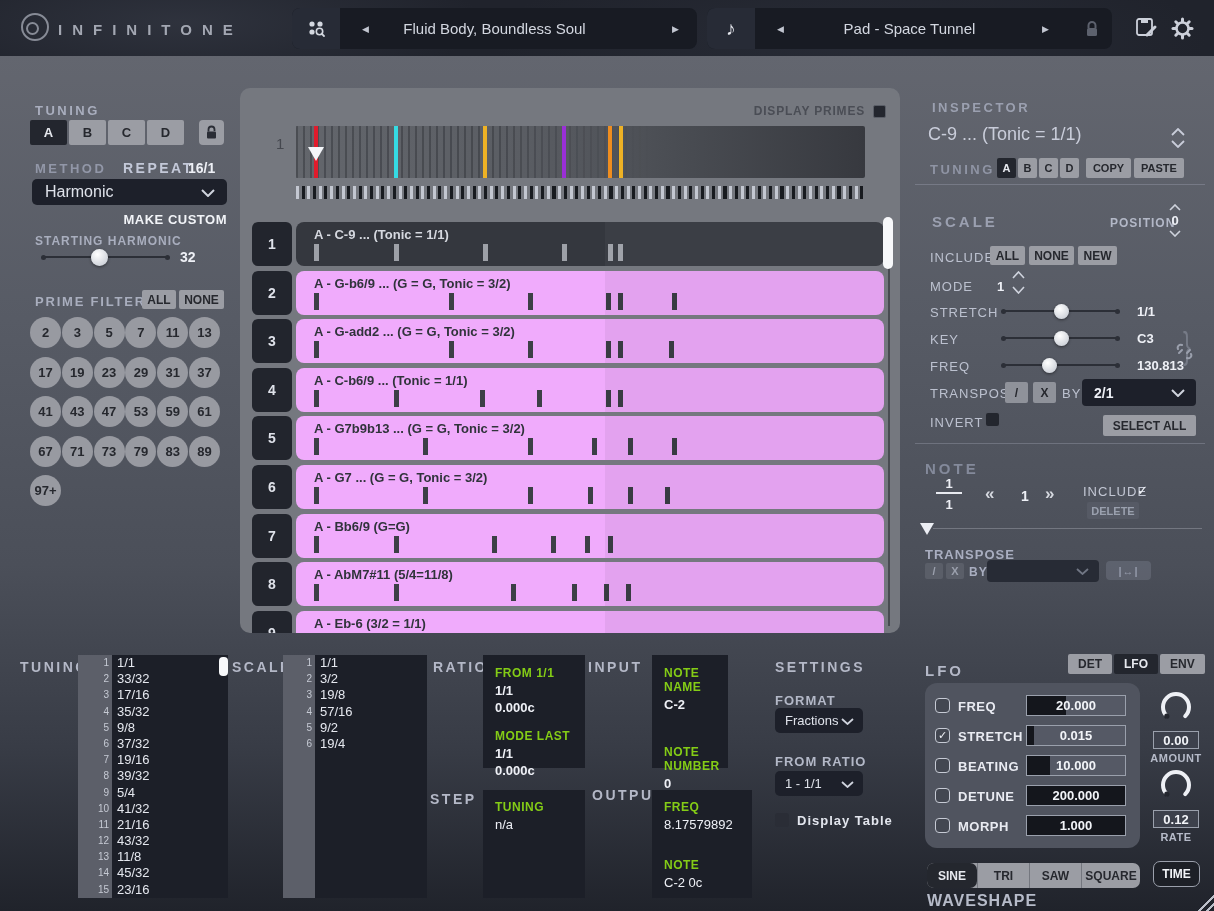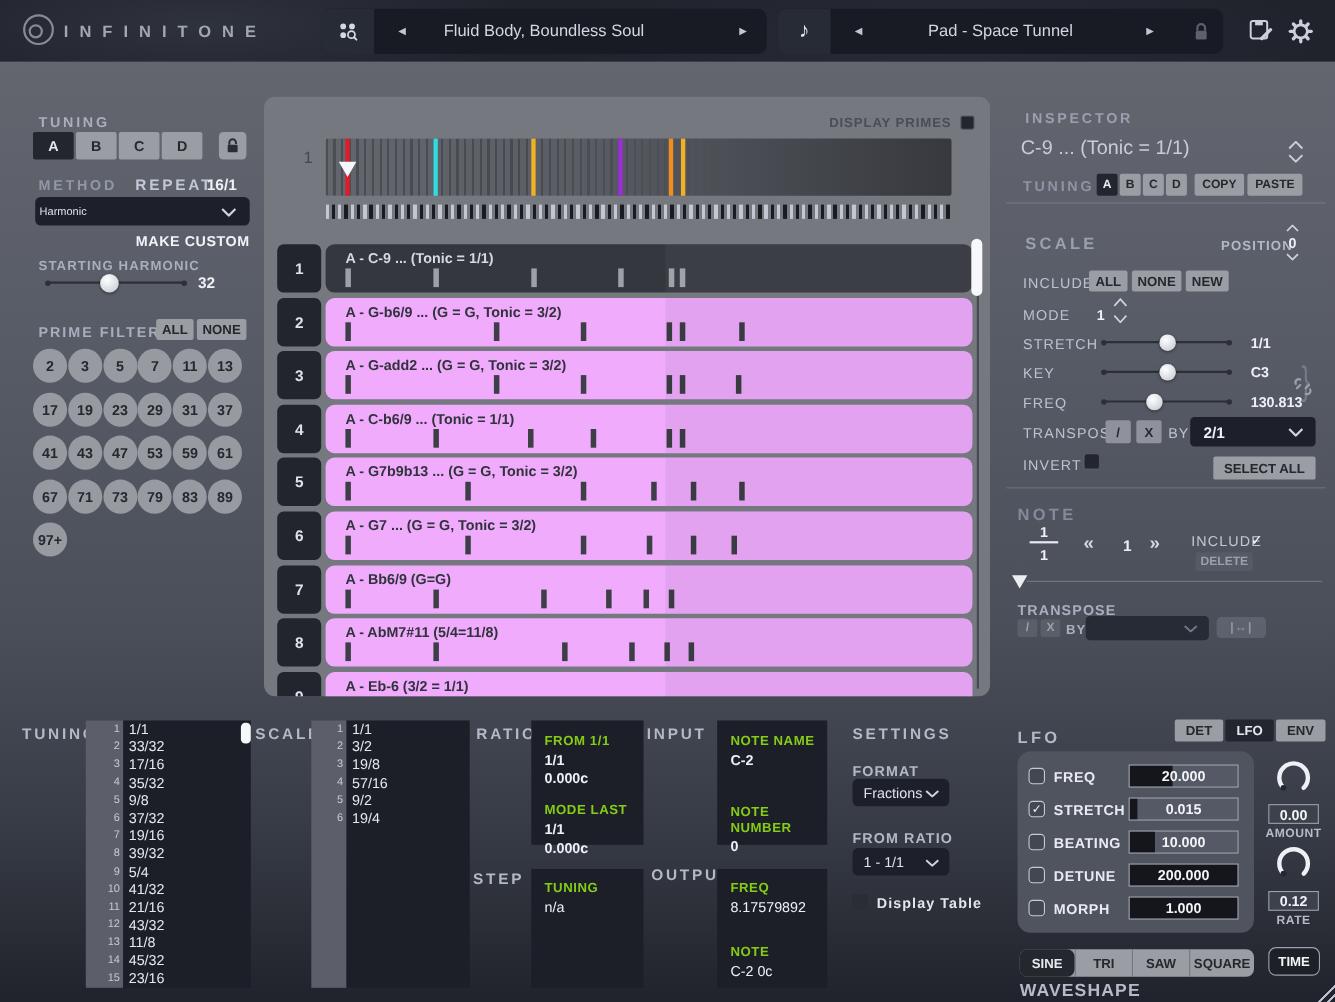--- a/index.html
+++ b/index.html
@@ -159,21 +159,21 @@
         <path d="M3.5 6.5 V4.5 a3 3 0 0 1 6 0 V6" fill="none" stroke="#2a2d35" stroke-width="1.8"></path>
         <rect x="2" y="6.5" width="9" height="7" rx="1" fill="#2a2d35"></rect>
       </svg>
     </div>
 
     <div class="abs hd" style="left:35px;top:161px;color:#9297a8;">METHOD</div>
     <div class="abs hd" style="left:123px;top:160px;font-size:14px;color:#c3c8d8;">REPEAT</div>
     <div class="abs val" style="left:188px;top:160px;font-size:14px;">16/1</div>
 
     <div class="abs dark-dd" style="left:32px;top:179px;width:195px;height:26px;">
-      <span style="padding-left:4px;font-size:10px;">Harmonic</span>
+      <span style="padding-left:13px;font-size:16px;">Harmonic</span>
       <svg class="abs" style="right:12px;top:10px;" width="14" height="8" viewBox="0 0 14 8">
           <polyline points="1,1 7,7 13,1" fill="none" stroke="#cfd3dd" stroke-width="2"></polyline>
         </svg>
     </div>
     <div class="abs" style="left:100px;top:212px;width:127px;text-align:right;color:#f2f4f8;font-size:13px;font-weight:700;letter-spacing:0.5px;">MAKE CUSTOM</div>
 
     <div class="abs lbl" style="left:35px;top:234px;font-size:12px;color:#a9aebe;">STARTING HARMONIC</div>
     <div class="abs slider-track" style="left:43px;top:256px;width:125px;">
       <div class="slider-dot" style="left:-2px;"></div>
         <div class="slider-dot" style="right:-2px;"></div>
@@ -523,21 +523,21 @@
       <div class="panel-val" style="margin-top:2px;">0.000c</div>
     </div>
 
     <div class="abs hd" style="left:430px;top:791px;font-size:14px;color:#b4b8c7;">STEP</div>
     <div class="abs dk-panel" style="left:483px;top:790px;width:102px;height:108px;padding:10px 0 0 12px;">
       <div class="panel-lbl">TUNING</div>
       <div class="panel-val" style="margin-top:3px;font-weight:400;">n/a</div>
     </div>
 
     <div class="abs hd" style="left:588px;top:659px;font-size:14px;color:#b4b8c7;">INPUT</div>
-    <div class="abs dk-panel" style="left:652px;top:655px;width:100px;height:113px;padding:11px 0 0 12px;">
+    <div class="abs dk-panel" style="left:652px;top:655px;width:76px;height:113px;padding:11px 0 0 12px;">
       <div class="panel-lbl">NOTE NAME</div>
       <div class="panel-val" style="margin-top:3px;">C-2</div>
       <div class="panel-lbl" style="margin-top:33px;">NOTE NUMBER</div>
       <div class="panel-val" style="margin-top:3px;">0</div>
     </div>
 
     <div class="abs hd" style="left:592px;top:787px;font-size:14px;color:#b4b8c7;">OUTPUT</div>
     <div class="abs dk-panel" style="left:652px;top:790px;width:100px;height:108px;padding:10px 0 0 12px;">
       <div class="panel-lbl">FREQ</div>
       <div class="panel-val" style="margin-top:3px;font-weight:400;">8.17579892</div>

